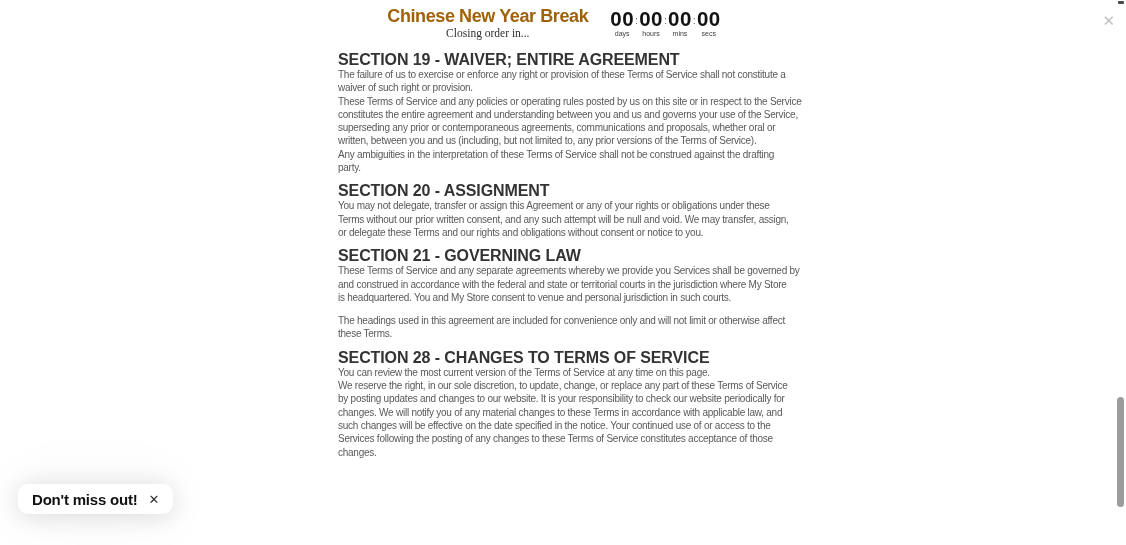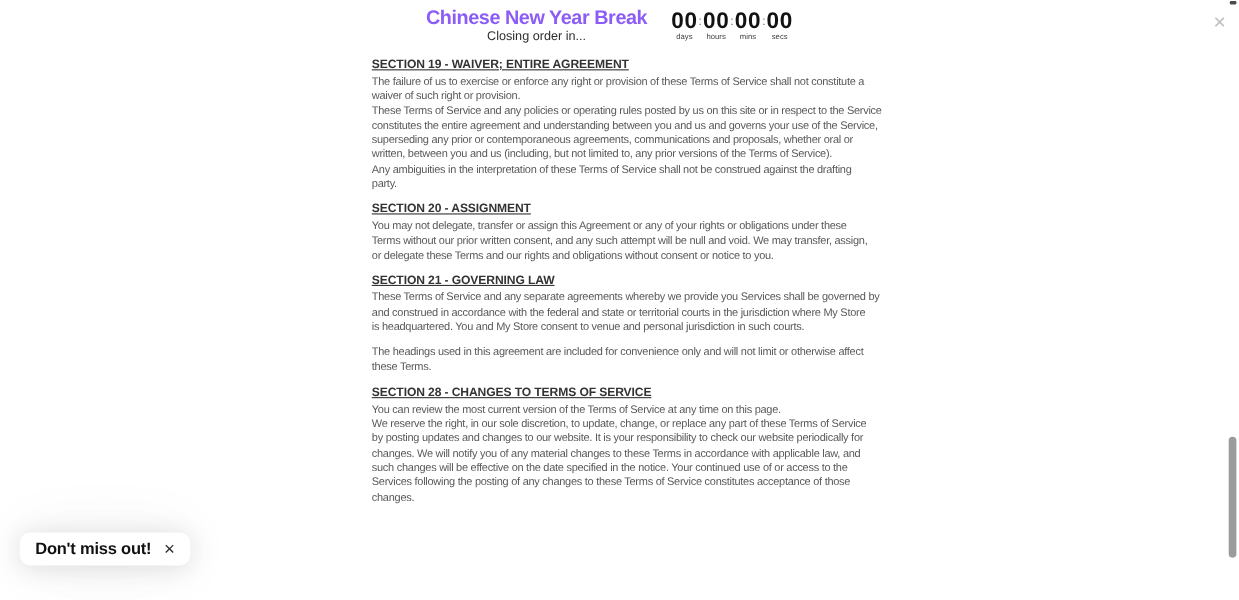--- a/index.html
+++ b/index.html
@@ -20,28 +20,29 @@
     display: flex;
     align-items: flex-start;
     gap: 22px;
     white-space: nowrap;
   }
   .promo-left { text-align: center; }
   .promo-title {
     font-size: 18px;
     font-weight: bold;
     letter-spacing: -0.4px;
-    color: #8b5cf6;
+    color: #a16207;
     line-height: 20px;
   }
   .promo-subtitle {
     font-size: 11.5px;
     color: #2e2e2e;
     line-height: 13px;
     margin-top: 1px;
+    font-family: Liberation Serif, serif;
   }
   .countdown {
     display: flex;
     align-items: flex-start;
     gap: 1px;
     margin-top: 2px;
   }
   .cd-unit { text-align: center; }
   .cd-value {
     font-size: 20.5px;
@@ -80,27 +81,26 @@
 
   
   .terms {
     position: absolute;
     left: 338px;
     top: 53px;
     width: 560px;
   }
   .terms-section { margin-bottom: 10px; }
   .section-heading {
-    font-size: 11px;
+    font-size: 16px;
     font-weight: bold;
     letter-spacing: -0.1px;
     line-height: 13px;
     margin-bottom: 2px;
     color: #333333;
-    text-decoration: underline;
   }
   .section-body {
     font-size: 10px;
     letter-spacing: -0.25px;
     line-height: 13.3px;
     color: #595959;
     white-space: pre-line;
   }
 
   

